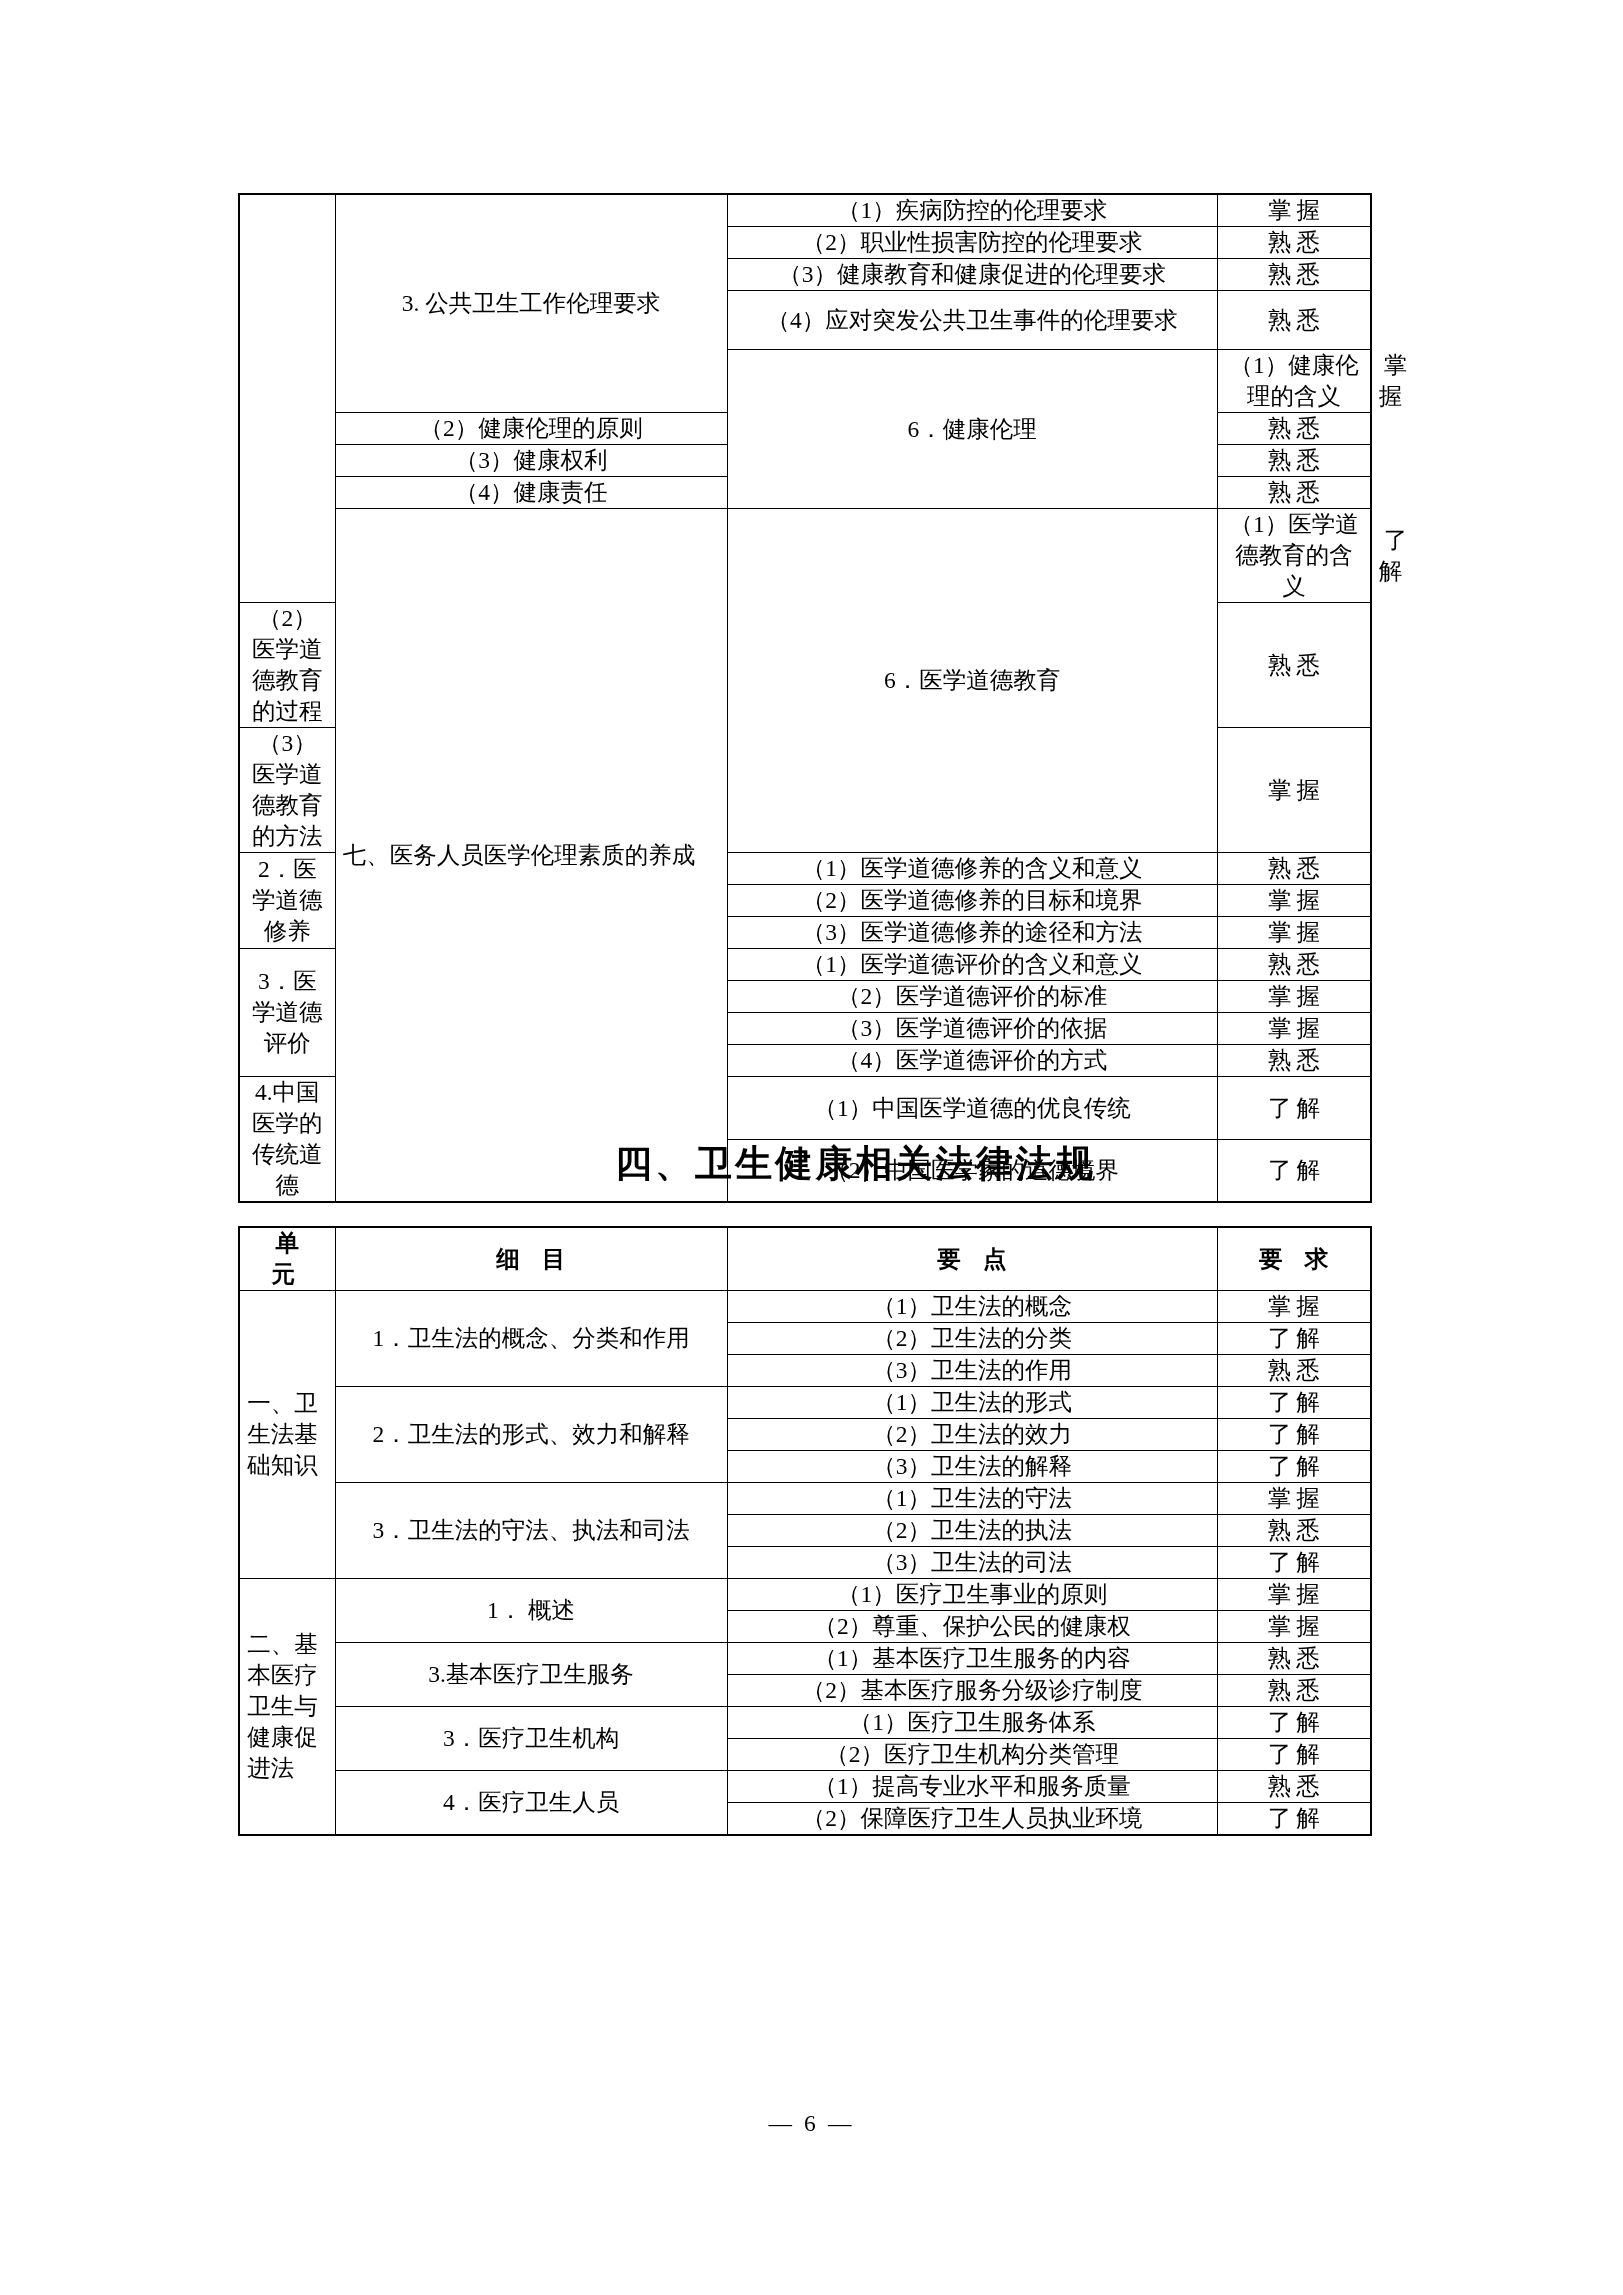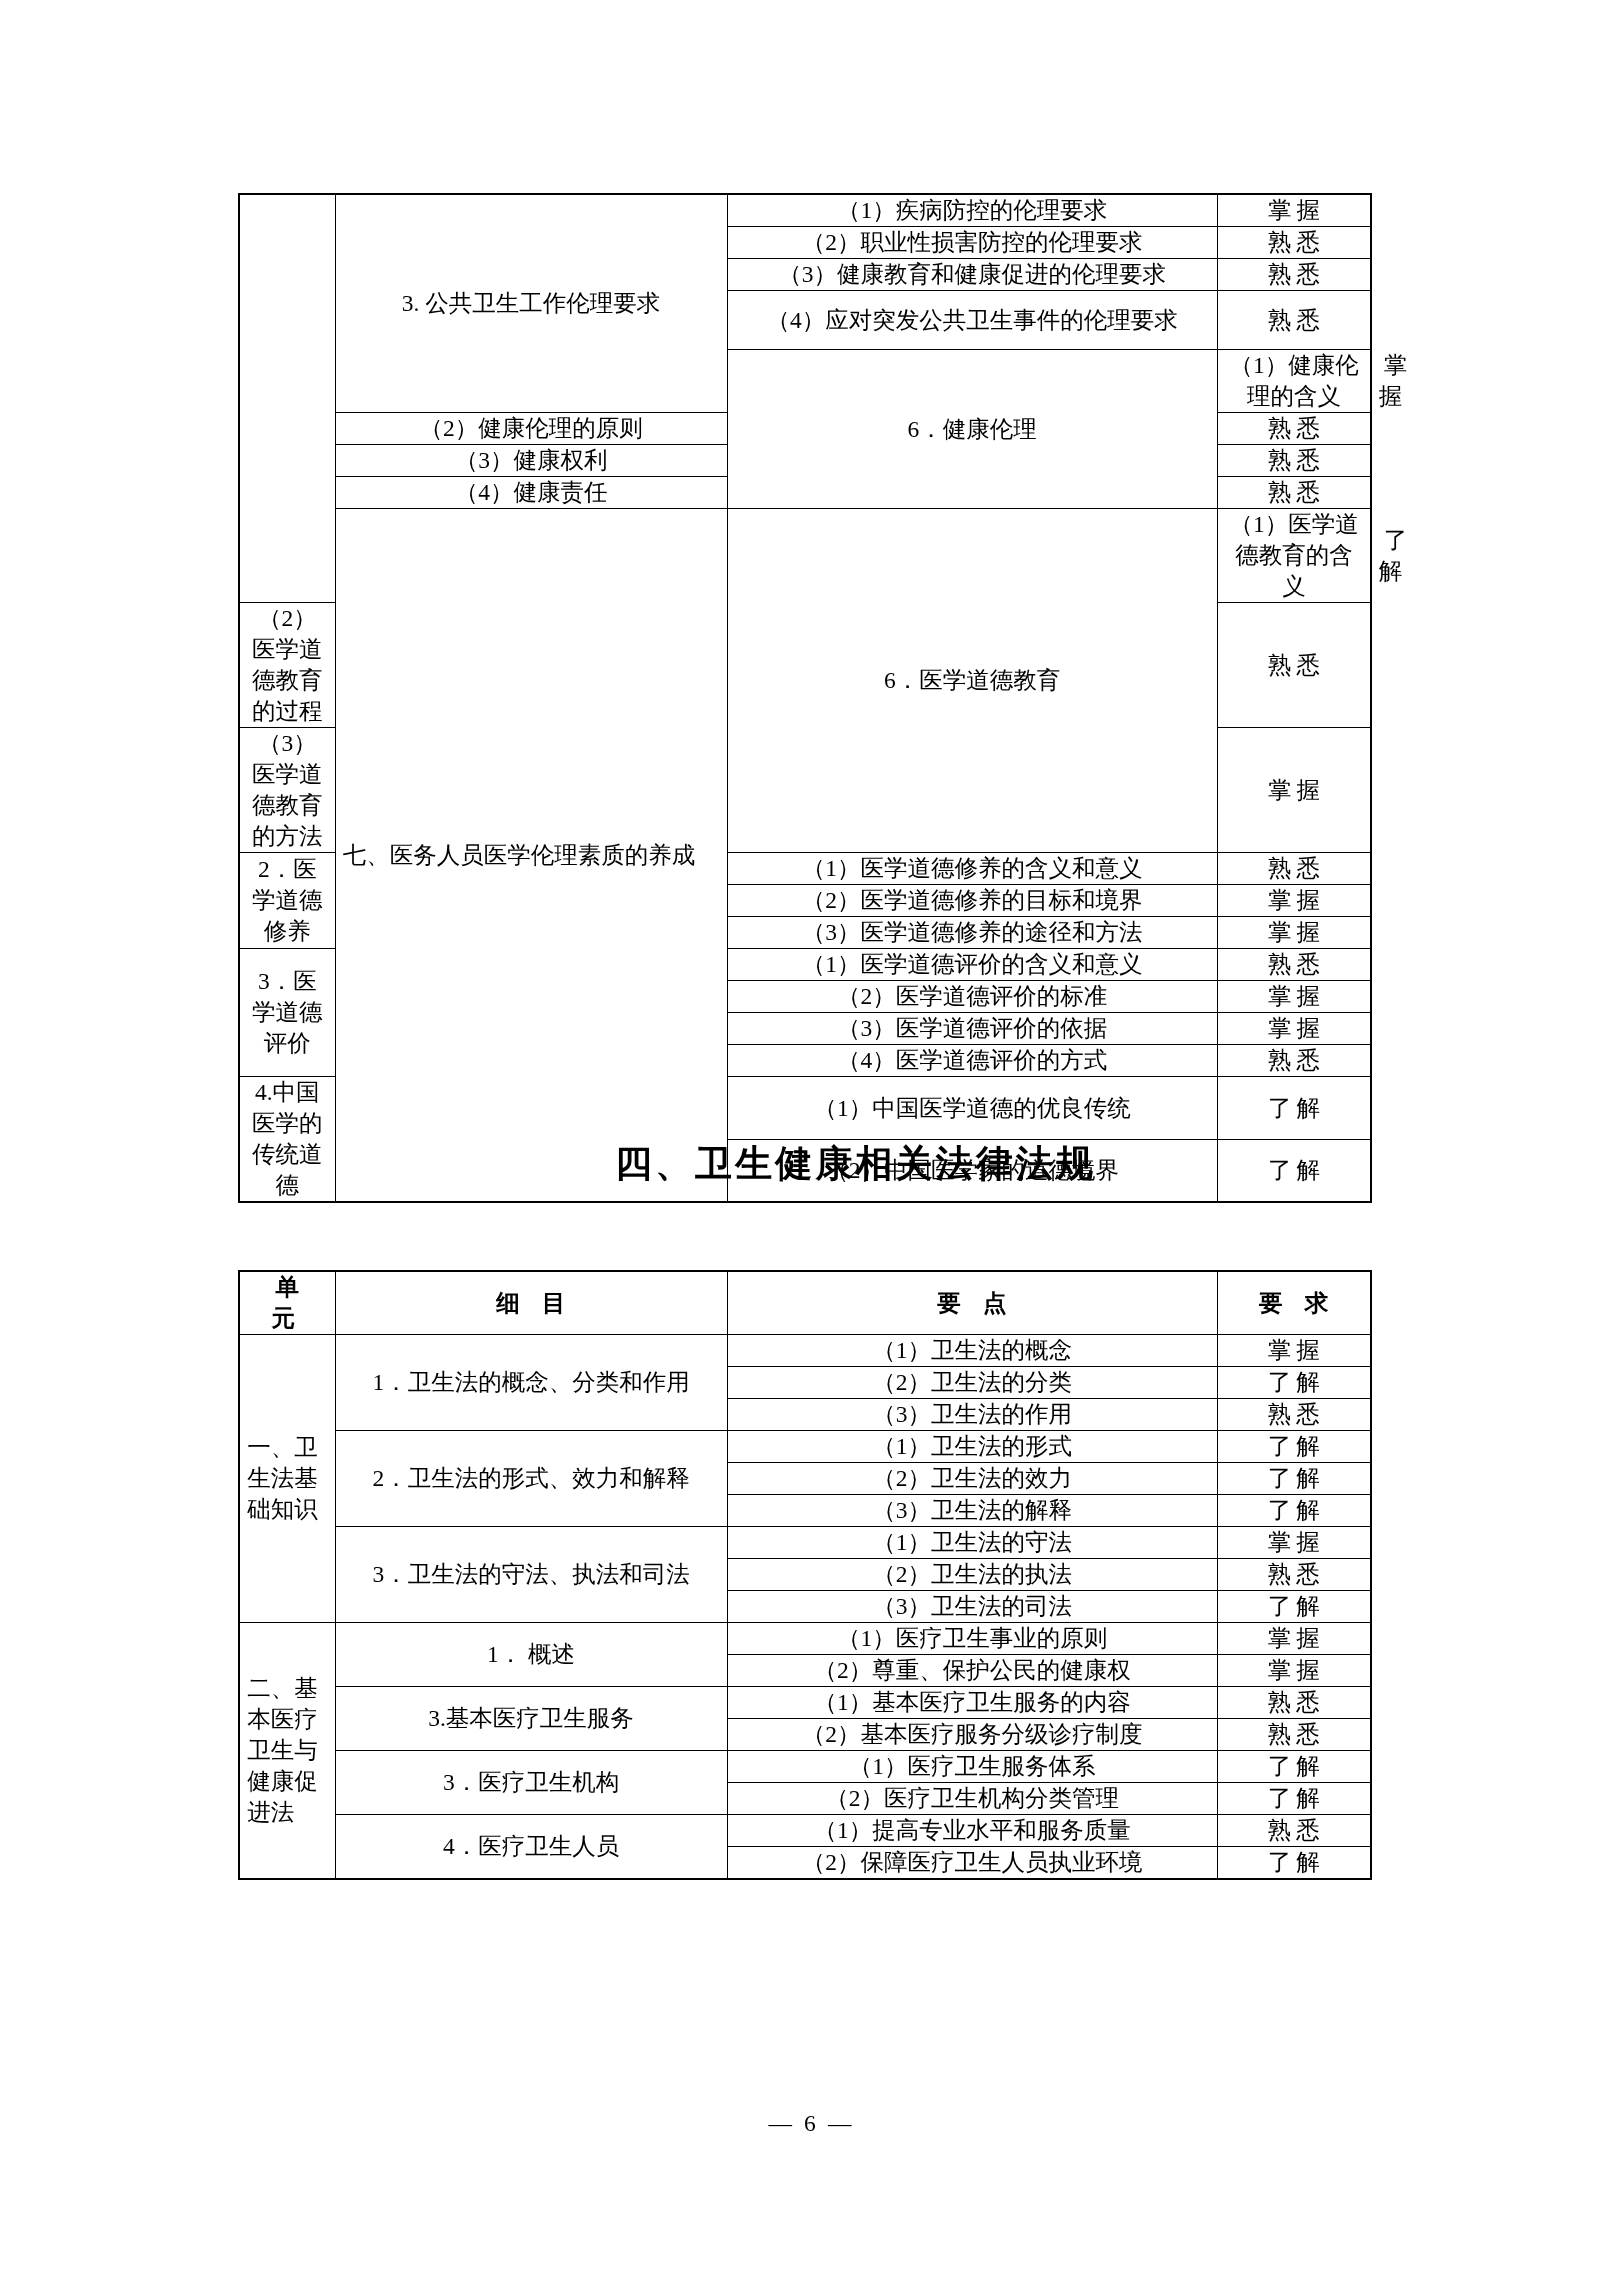--- a/index.html
+++ b/index.html
@@ -70,21 +70,21 @@
   .footer {
     position: absolute;
     left: 0; top: 2110px;
     width: 1623px;
     text-align: center;
     font-size: 23.5px;
     letter-spacing: 3.1px;
   }
 
   #tbl1 { left: 238px; top: 193px; width: 1132px; }
-  #tbl2 { left: 238px; top: 1270px; width: 1132px; }
+  #tbl2 { left: 238px; top: 1226px; width: 1132px; }
 </style>
 </head>
 <body>
 
 <div class="page">
 
   <table class="sheet" id="tbl1">
     <colgroup>
       <col class="c-unit">
         <col class="c-detail">

